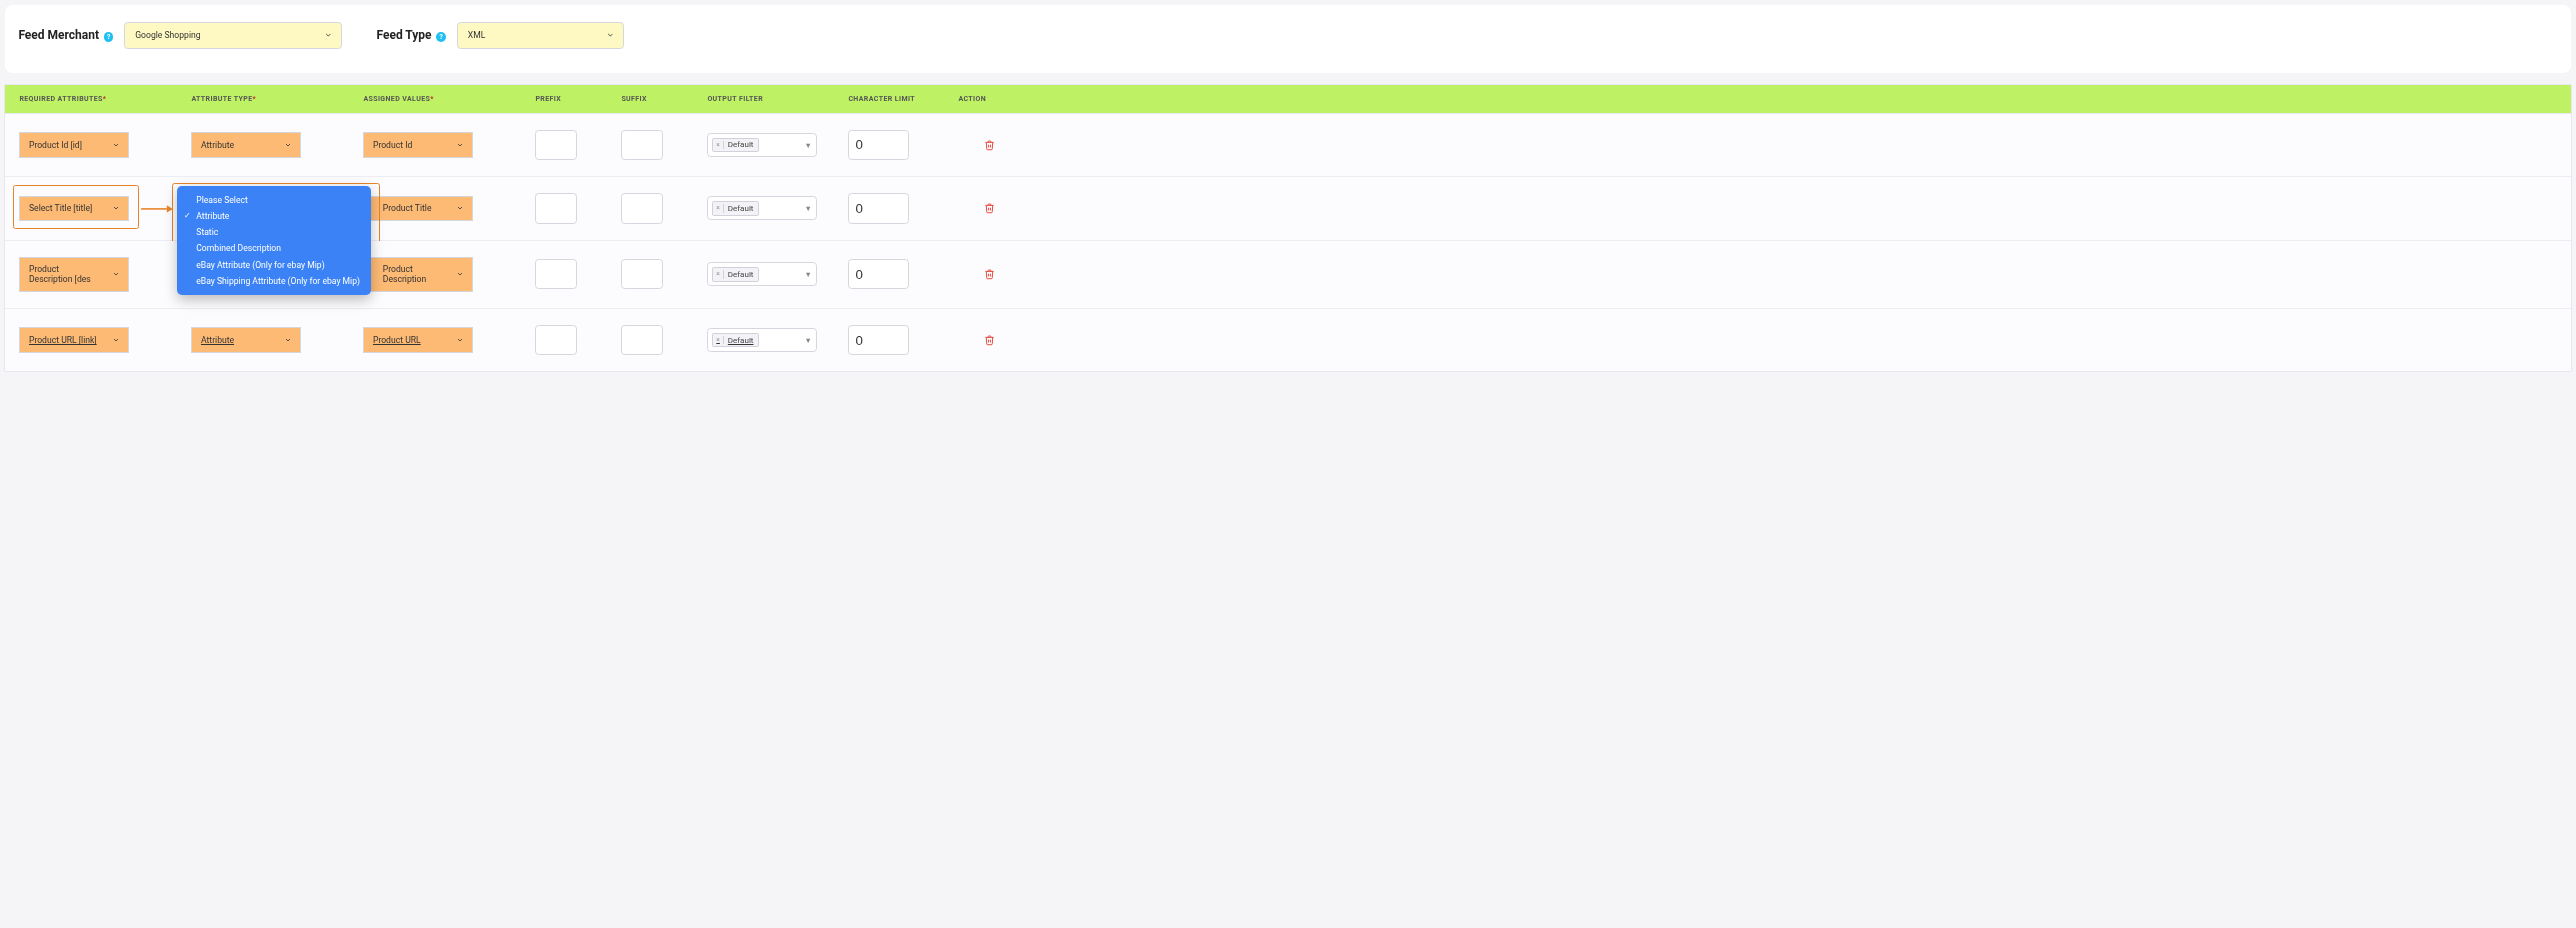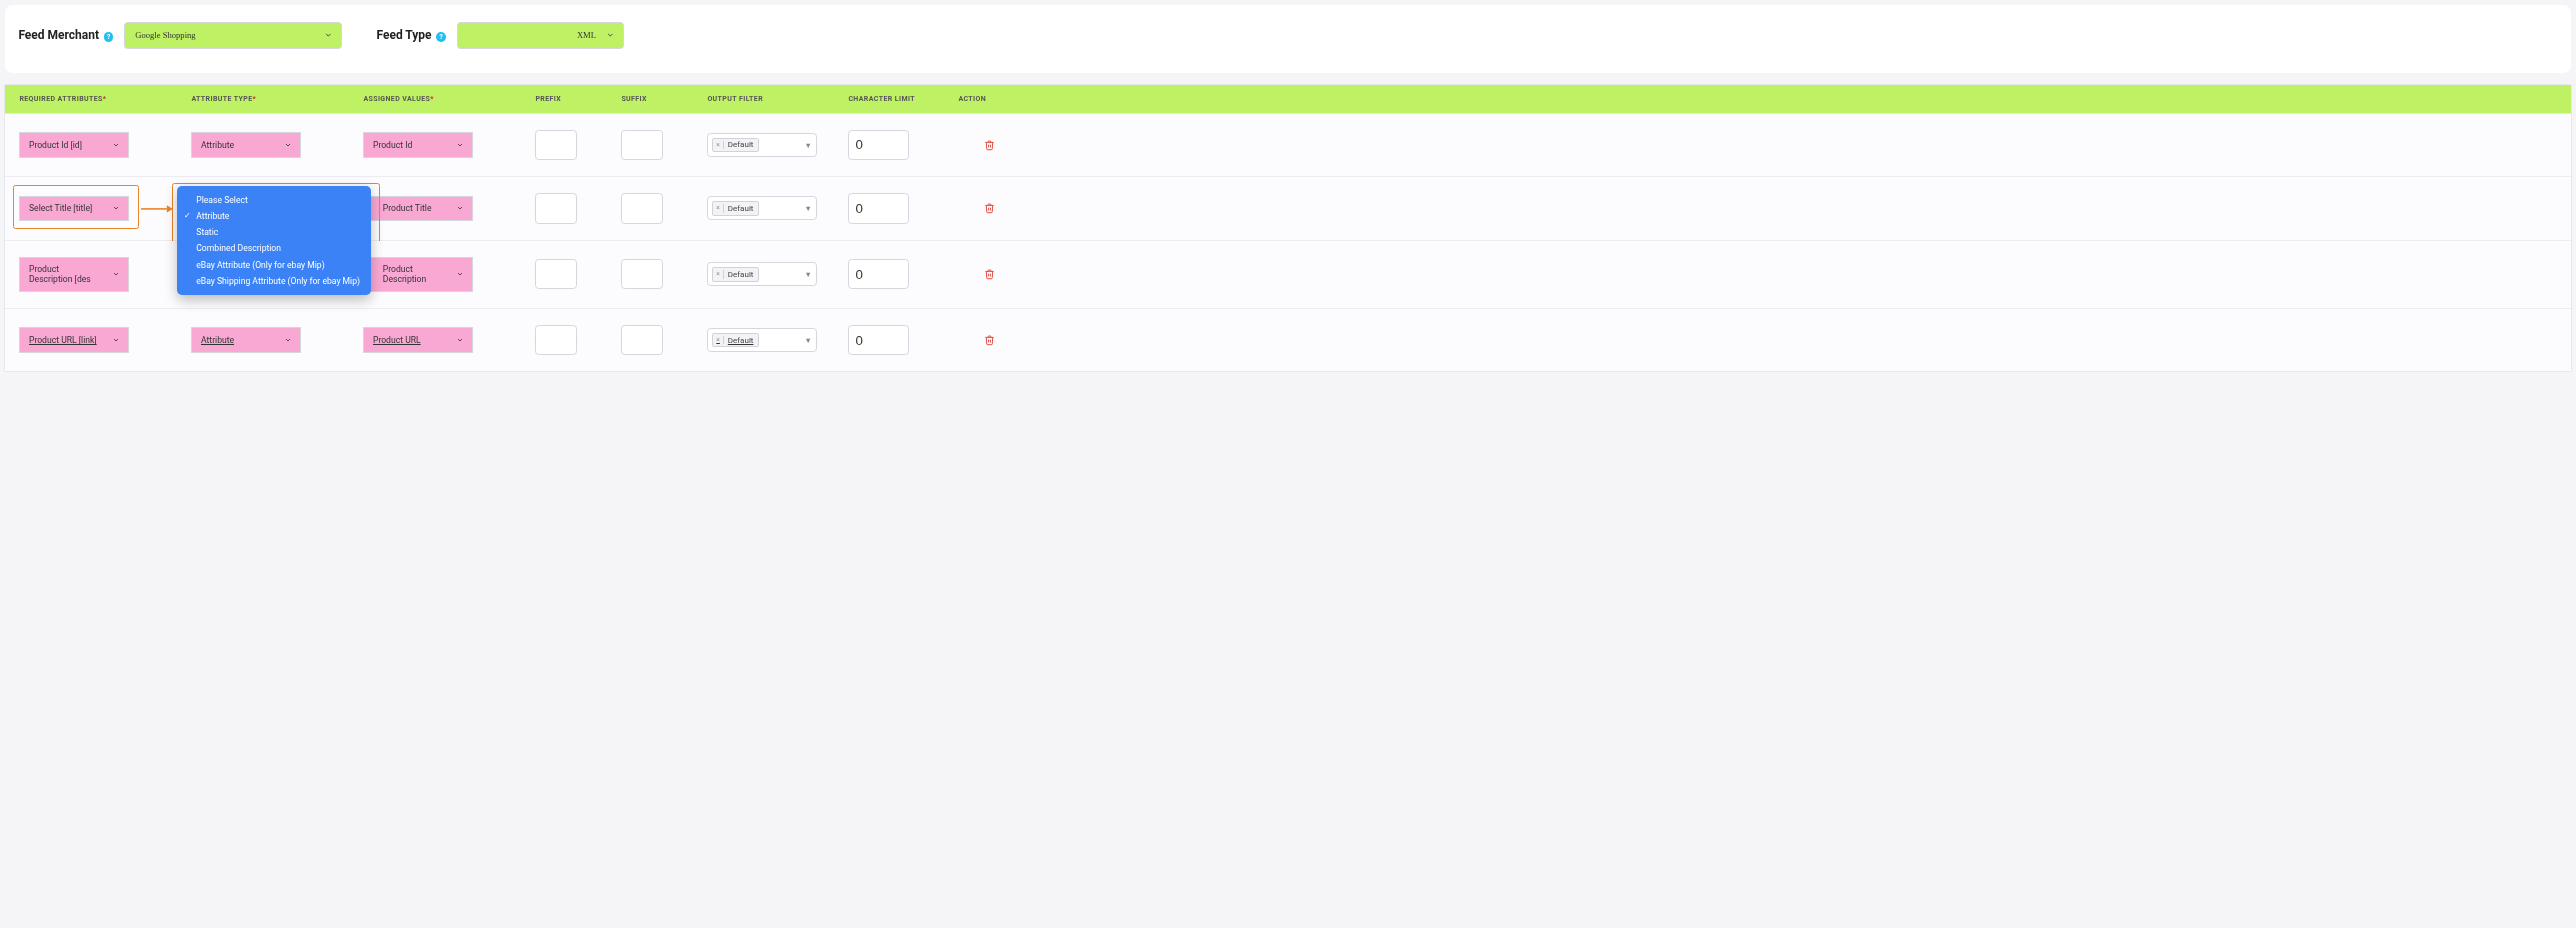--- a/index.html
+++ b/index.html
@@ -36,31 +36,30 @@
     height: 9.8px;
     border-radius: 50%;
     background: #1ec0f2;
     color: #fff;
     font-size: 6.7px;
     font-weight: 700;
     margin-left: 2.5px;
   }
   .dropdown {
     position: relative;
-    background: #bef264;
+    background: #fef9c3;
     border: 0.6px solid #d6d6de;
     border-radius: 3.7px;
     padding: 7.4px 27px 7.4px 9.8px;
     min-width: 110px;
     color: #333;
     cursor: pointer;
-    font-family: Liberation Serif, serif;
   }
   .dropdown.wide { min-width: 218px; }
-  .dropdown.wide2 { min-width: 167px; text-align: right; }
+  .dropdown.wide2 { min-width: 167px; }
   .chevron {
     position: absolute;
     right: 8.6px;
     top: 50%;
     transform: translateY(-50%);
   }
   .chevron svg { display: block; }
   .table-wrap {
     margin: 11px 3.7px 0 3.7px;
     border: 0.6px solid #e7e7ef;
@@ -89,21 +88,21 @@
   .th.right { }
   .trow {
     padding: 16px 14.7px;
     border-bottom: 0.6px solid #edecf2;
     position: relative;
     background: #fcfcfe;
   }
   .trow:last-child { border-bottom: none; text-decoration: underline; }
   .cell-select {
     position: relative;
-    background: #f9a8d4;
+    background: #fdba74;
     border: 0.6px solid #d6d6de;
     border-radius: 0;
     padding: 6.7px 24.5px 6.7px 8.6px;
     color: #333;
     cursor: pointer;
     width: 110px;
   }
   .cell-input {
     background: #fff;
     border: 0.6px solid #d6d6de;

